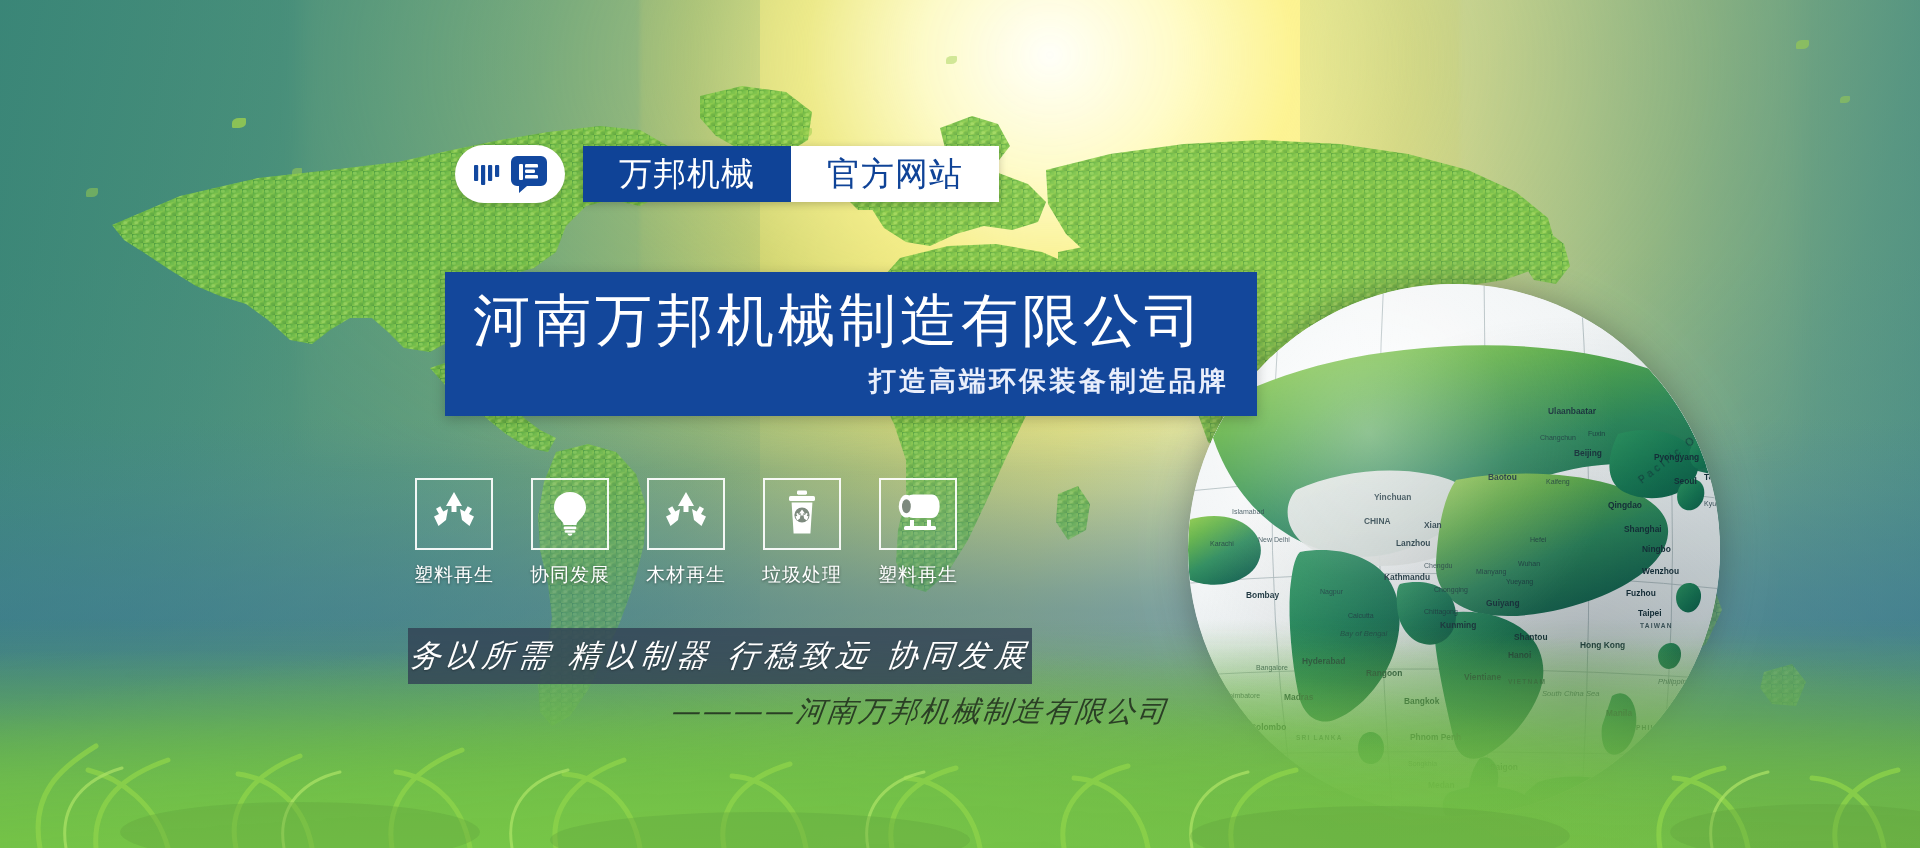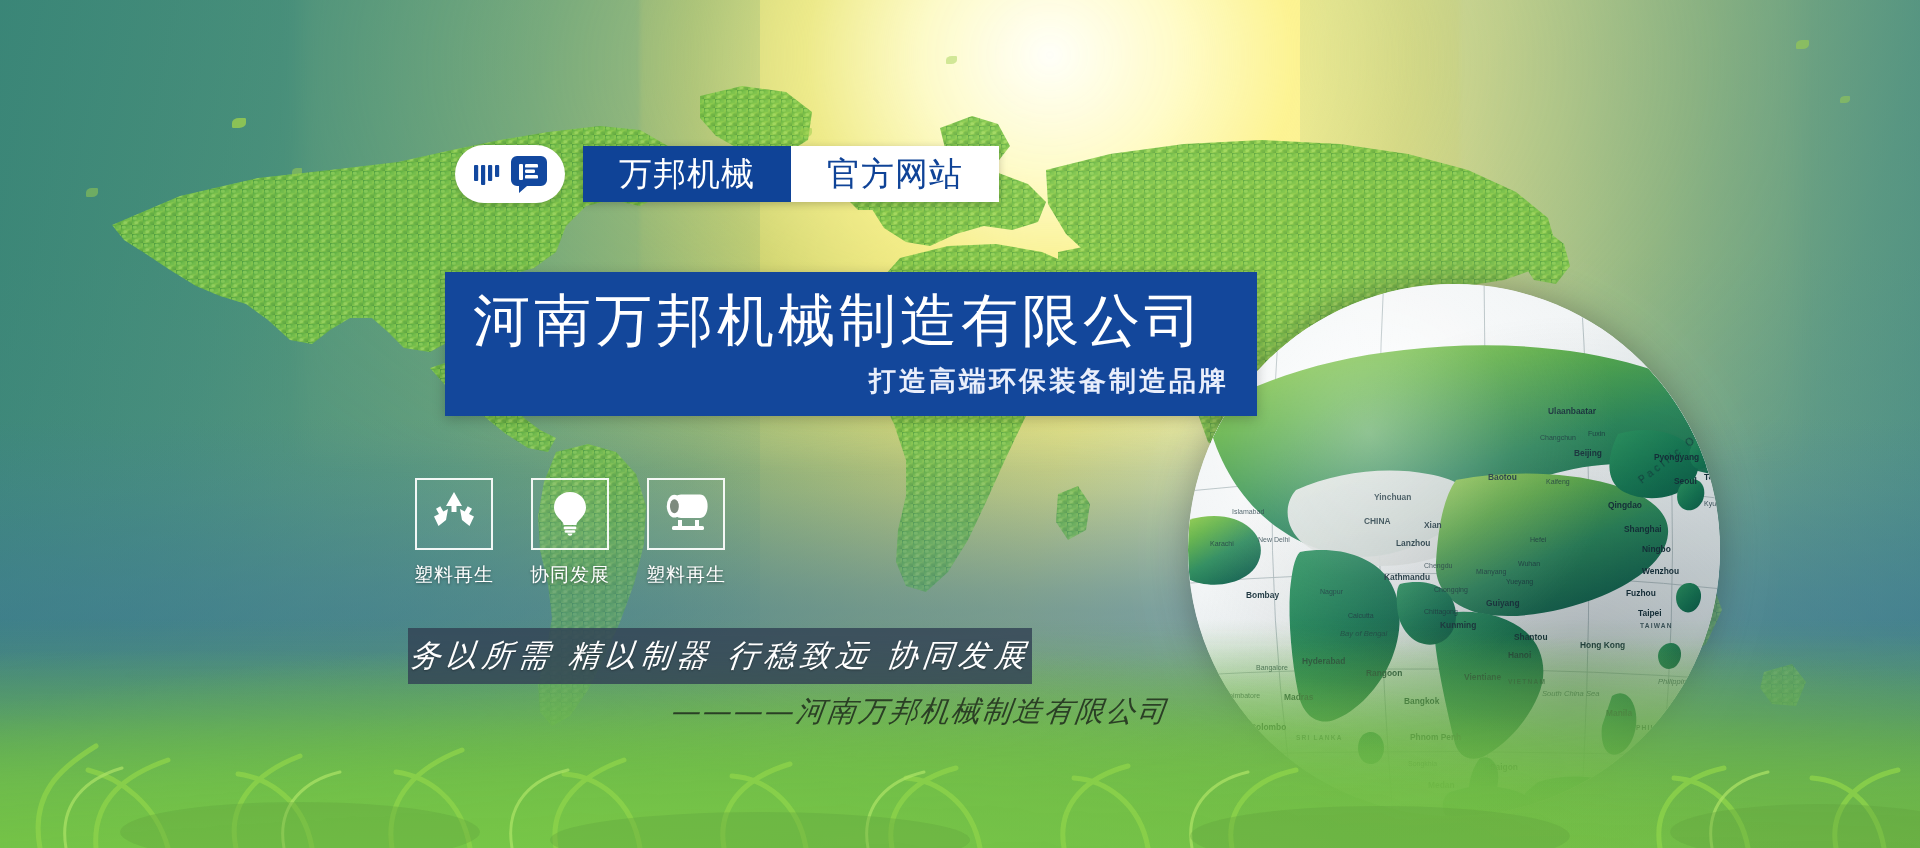--- a/index.html
+++ b/index.html
@@ -586,21 +586,55 @@
               <rect x="17.6" y="38.6" width="12.8" height="2.6" rx="1.3"></rect>
               <rect x="18.6" y="42.2" width="10.8" height="2.6" rx="1.3"></rect>
               <path d="M21.4 45.6 L26.6 45.6 C26.2 47 25.2 47.8 24 47.8 C22.8 47.8 21.8 47 21.4 45.6 Z"></path>
             </g>
           </svg>
         </span>
       </div>
       <div class="cap">协同发展</div>
     </div>
 
-
+    <div class="feature">
+      <div class="box">
+        <span>
+          <svg viewBox="0 0 48 48" xmlns="http://www.w3.org/2000/svg">
+            <g fill="#ffffff">
+              <path d="M24 4 L32 18 L26.5 18 L26.5 24 L21.5 24 L21.5 18 L16 18 Z"></path>
+              <path d="M8.5 38 L4 28.5 L9 26 L6 20.8 L10.3 18.3 L13.3 23.5 L18 21 L16 32 Z"></path>
+              <path d="M39.5 38 L44 28.5 L39 26 L42 20.8 L37.7 18.3 L34.7 23.5 L30 21 L32 32 Z"></path>
+            </g>
+          </svg>
+        </span>
+      </div>
+      <div class="cap">木材再生</div>
+    </div>
+
+    <div class="feature">
+      <div class="box">
+        <span>
+          <svg viewBox="0 0 48 48" xmlns="http://www.w3.org/2000/svg">
+            <g fill="#ffffff">
+              <rect x="19" y="2.5" width="10" height="4.2" rx="1.4"></rect>
+              <rect x="11" y="8" width="26" height="5" rx="1.6"></rect>
+              <path d="M13.6 14.6 L34.4 14.6 L32.4 45.4 L15.6 45.4 Z"></path>
+            </g>
+            <circle cx="24" cy="27" r="7.6" fill="#7d8a7e"></circle>
+            <g fill="#ffffff">
+              <path d="M24 21.4 L26.9 25.6 L24.9 25.6 L24.9 27.6 L23.1 27.6 L23.1 25.6 L21.1 25.6 Z"></path>
+              <path d="M19.2 32.4 L17.4 28.6 L19.3 27.8 L18.2 25.8 L19.9 25 L21 27 L22.7 26.2 L21.9 30.6 Z"></path>
+              <path d="M28.8 32.4 L30.6 28.6 L28.7 27.8 L29.8 25.8 L28.1 25 L27 27 L25.3 26.2 L26.1 30.6 Z"></path>
+            </g>
+          </svg>
+        </span>
+      </div>
+      <div class="cap">垃圾处理</div>
+    </div>
 
     <div class="feature">
       <div class="box">
         <span>
           <svg viewBox="0 0 48 48" xmlns="http://www.w3.org/2000/svg">
             <g fill="#ffffff">
               <path d="M12 14 C12 9.8 15 6.6 19 6.6 L38 6.6 C42.4 6.6 45.6 11.4 45.6 18
                        C45.6 25 42.4 30 38 30 L19 30 C15 30 12 26.6 12 22 Z"></path>
               <ellipse cx="12.4" cy="18.2" rx="7.6" ry="11.4"></ellipse>
               <path d="M16 32 L20 32 L20 39 L16 39 Z"></path>

